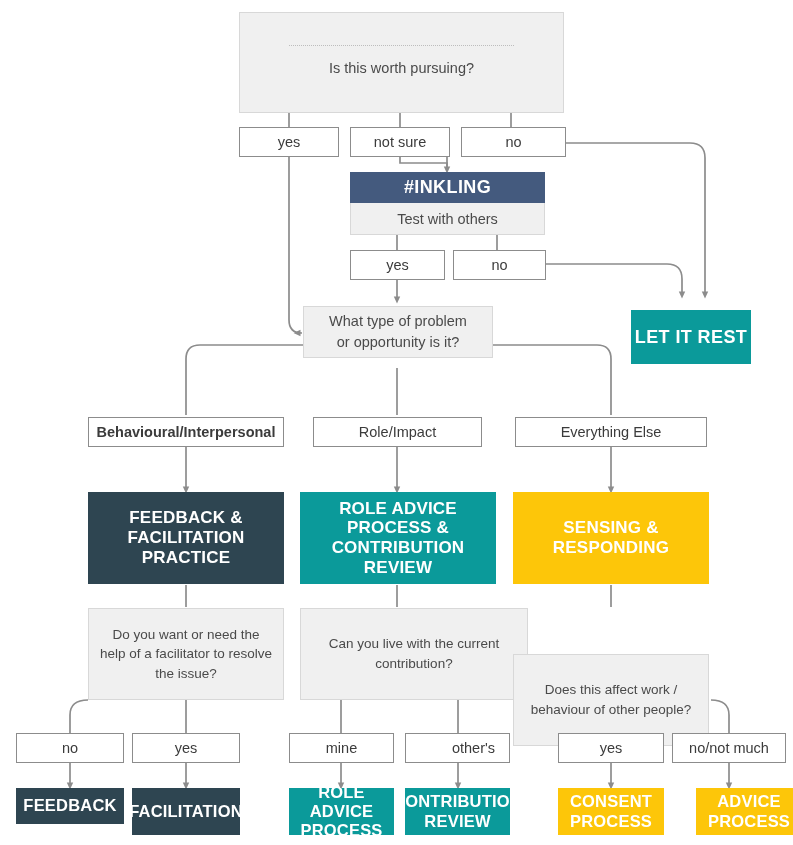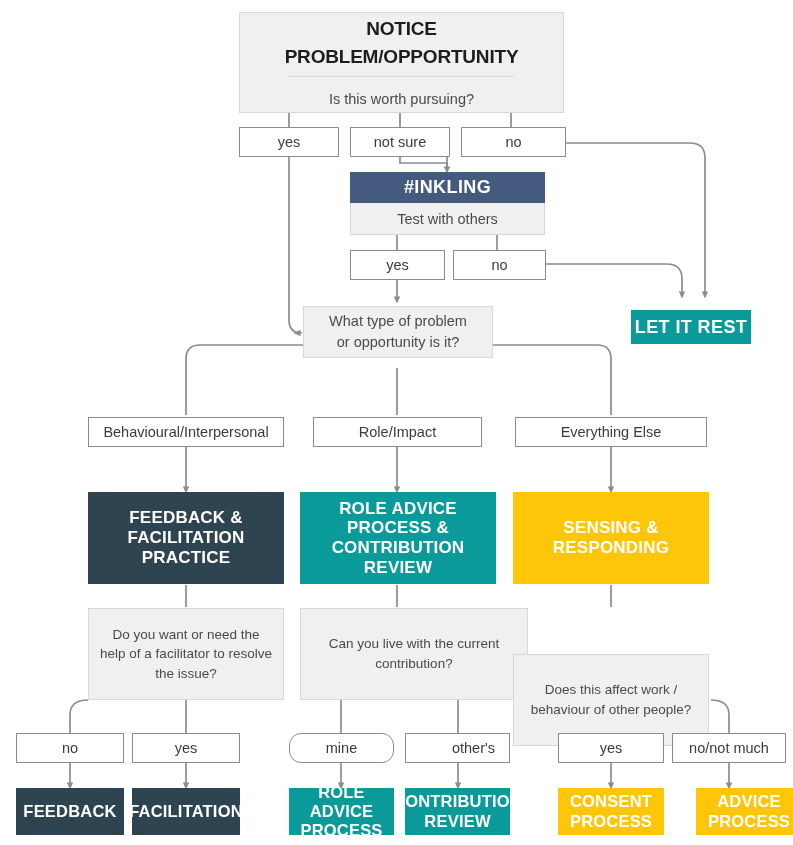--- a/index.html
+++ b/index.html
@@ -161,71 +161,70 @@
       <path d="M70,760 L70,786" marker-end="url(#ar)"></path>
       <path d="M186,760 L186,786" marker-end="url(#ar)"></path>
       <path d="M341,760 L341,786" marker-end="url(#ar)"></path>
       <path d="M458,760 L458,786" marker-end="url(#ar)"></path>
       <path d="M611,760 L611,786" marker-end="url(#ar)"></path>
       <path d="M729,760 L729,786" marker-end="url(#ar)"></path>
     </g>
   </svg>
 
   <div class="node panel" style="left:239px;top:12px;width:325px;height:101px;">
-    <div class="ttl">NOTICE PROBLEM/OPPORTUNITY</div>
     <div class="dotrule"></div>
     <div>Is this worth pursuing?</div>
   </div>
 
   <div class="node label" style="left:239px;top:127px;width:100px;">yes</div>
   <div class="node label" style="left:350px;top:127px;width:100px;">not sure</div>
   <div class="node label" style="left:461px;top:127px;width:105px;">no</div>
 
   <div class="combo" style="left:350px;top:172px;width:195px;height:63px;">
     <div class="capbar">#INKLING</div>
     <div class="capbody">Test with others</div>
   </div>
 
   <div class="node label" style="left:350px;top:250px;width:95px;">yes</div>
   <div class="node label" style="left:453px;top:250px;width:93px;">no</div>
 
-  <div class="node solid c-teal hdr" style="left:631px;top:310px;width:120px;height:34px;">
+  <div class="node solid c-teal hdr" style="left:631px;top:310px;width:120px;height:54px;">
     <span>LET IT REST</span>
   </div>
 
   <div class="node panel" style="left:303px;top:306px;width:190px;height:52px;">
     <div>What type of problem</div>
     <div>or opportunity is it?</div>
   </div>
 
-  <div class="node label" style="left:88px;top:417px;width:196px;">Behavioural/Interpersonal</div>
+  <div class="node label" style="left:88px;top:417px;width:196px;font-weight:bold;">Behavioural/Interpersonal</div>
   <div class="node label" style="left:313px;top:417px;width:169px;">Role/Impact</div>
   <div class="node label" style="left:515px;top:417px;width:192px;">Everything Else</div>
 
   <div class="node solid wrap c-dark big" style="left:88px;top:492px;width:196px;height:92px;white-space:pre-line;">FEEDBACK &amp;
 FACILITATION
 PRACTICE</div>
   <div class="node solid wrap c-teal big" style="left:300px;top:492px;width:196px;height:92px;white-space:pre-line;">ROLE ADVICE
 PROCESS &amp;
 CONTRIBUTION REVIEW</div>
   <div class="node solid wrap c-yellow big" style="left:513px;top:492px;width:196px;height:92px;white-space:pre-line;">SENSING &amp;
 RESPONDING</div>
 
   <div class="node panel" style="left:88px;top:608px;width:196px;height:92px;font-size:13.5px;">Do you want or need the help of a facilitator to resolve the issue?</div>
   <div class="node panel" style="left:300px;top:608px;width:228px;height:92px;font-size:13.5px;">Can you live with the current contribution?</div>
   <div class="node panel" style="left:513px;top:608px;width:196px;height:92px;font-size:13.5px;margin-top:46px;">Does this affect work / behaviour of other people?</div>
 
   <div class="node label" style="left:16px;top:733px;width:108px;">no</div>
   <div class="node label" style="left:132px;top:733px;width:108px;">yes</div>
-  <div class="node label" style="left:289px;top:733px;width:105px;border-radius:12px;">mine</div>
+  <div class="node label" style="left:289px;top:733px;width:105px;">mine</div>
   <div class="node label" style="left:405px;top:733px;width:105px;padding-left:32px;">other's</div>
   <div class="node label" style="left:558px;top:733px;width:106px;">yes</div>
   <div class="node label" style="left:672px;top:733px;width:114px;">no/not much</div>
 
-  <div class="node solid c-dark mid" style="left:16px;top:788px;width:108px;height:47px;">FEEDBACK</div>
+  <div class="node solid c-dark mid" style="left:16px;top:788px;width:108px;height:36px;">FEEDBACK</div>
   <div class="node solid c-dark mid" style="left:132px;top:788px;width:108px;height:47px;">FACILITATION</div>
   <div class="node solid wrap c-teal mid" style="left:289px;top:788px;width:105px;height:47px;white-space:pre-line;">ROLE ADVICE
 PROCESS</div>
   <div class="node solid wrap c-teal mid" style="left:405px;top:788px;width:105px;height:47px;white-space:pre-line;">CONTRIBUTION
 REVIEW</div>
   <div class="node solid wrap c-yellow mid" style="left:558px;top:788px;width:106px;height:47px;white-space:pre-line;">CONSENT
 PROCESS</div>
   <div class="node solid wrap c-yellow mid" style="left:696px;top:788px;width:106px;height:47px;white-space:pre-line;">ADVICE
 PROCESS</div>
 

